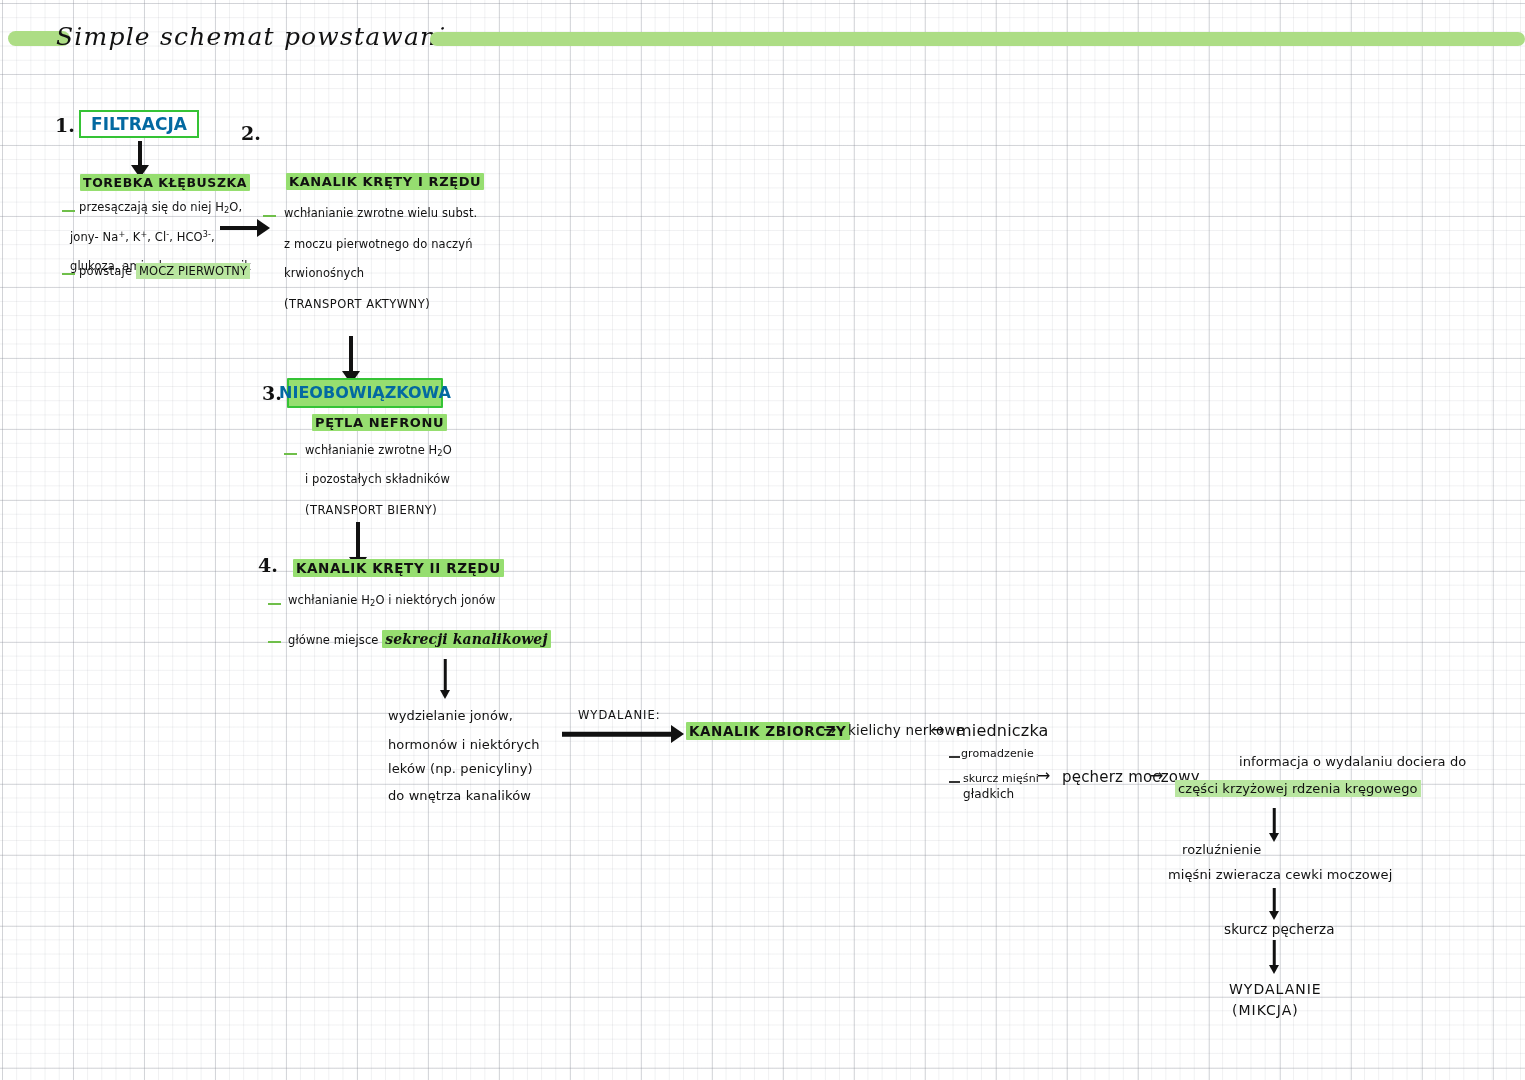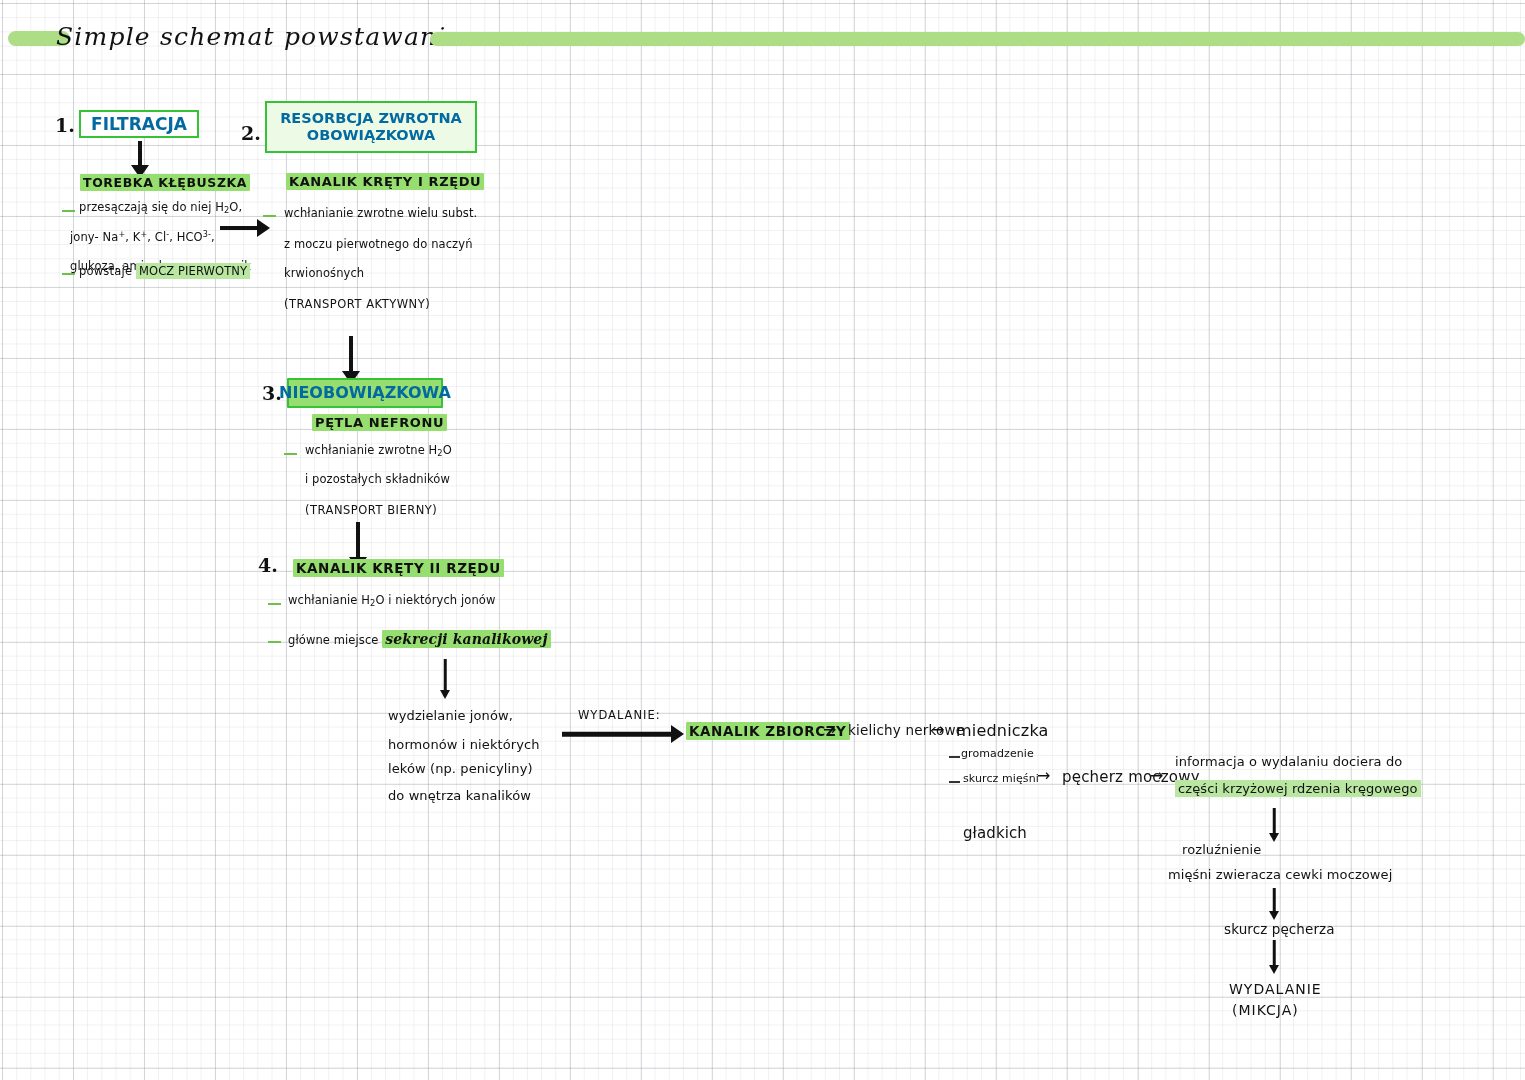--- a/index.html
+++ b/index.html
@@ -199,24 +199,20 @@
   <div class="txt handsm" style="left:79px; top:265px;">
     <span style="letter-spacing:0.2px;">powstaje </span><span class="hl-soft">MOCZ PIERWOTNY</span>
   </div>
 
   <div class="arrow-h" style="left:220px; top:219px; width:50px; height:18px;">
     <div class="shaft" style="width:42px; height:4px;"></div>
     <div class="head"></div>
   </div>
 
   <div class="num" style="left:241px; top:122px;">2.</div>
-  <div class="boxhead filled" style="left:265px; top:101px; width:212px; height:52px; font-size:14.5px; flex-direction:column;">
-    <span>RESORBCJA ZWROTNA</span>
-    <span>OBOWIĄZKOWA</span>
-  </div>
 
   <div class="txt caps" style="left:286px; top:175px; font-size:13px;">
     <span class="hl">KANALIK KRĘTY I RZĘDU</span>
   </div>
 
   <div class="dash" style="left:263px; top:215px;"></div>
   <div class="txt handsm" style="left:284px; top:207px;">wchłanianie zwrotne wielu subst.</div>
   <div class="txt handsm" style="left:284px; top:238px;">z moczu pierwotnego do naczyń</div>
   <div class="txt handsm" style="left:284px; top:267px;">krwionośnych</div>
   <div class="txt handsm" style="left:284px; top:298px; letter-spacing:0.5px;">(TRANSPORT AKTYWNY)</div>
@@ -284,28 +280,28 @@
   <div class="txt hand" style="left:823px; top:722px; font-size:16px;">→</div>
   <div class="txt hand" style="left:848px; top:723px; font-size:13.5px;">kielichy nerkowe</div>
 
   <div class="txt hand" style="left:931px; top:722px; font-size:16px;">→</div>
   <div class="txt hand" style="left:956px; top:723px; font-size:16px;">miedniczka</div>
 
   <div class="dash-dark" style="left:949px; top:756px;"></div>
   <div class="txt handsm" style="left:961px; top:748px; font-size:11px;">gromadzenie</div>
   <div class="dash-dark" style="left:949px; top:781px;"></div>
   <div class="txt handsm" style="left:963px; top:773px; font-size:11px;">skurcz mięśni</div>
-  <div class="txt handsm" style="left:963px; top:788px; font-size:15px;margin-top:38px;">gładkich</div>
+  <div class="txt handsm" style="left:963px; top:788px; font-size:12px;">gładkich</div>
 
   <div class="txt hand" style="left:1037px; top:768px; font-size:16px;">→</div>
   <div class="txt hand" style="left:1062px; top:770px; font-size:15px;">pęcherz moczowy</div>
 
   <div class="txt hand" style="left:1150px; top:768px; font-size:16px;">→</div>
 
-  <div class="txt handsm" style="left:1175px; top:755px; font-size:13px;">informacja o wydalaniu dociera do</div>
+  <div class="txt handsm" style="left:1239px; top:755px; font-size:13px;">informacja o wydalaniu dociera do</div>
   <div class="txt handsm" style="left:1175px; top:782px; font-size:13px;">
     <span class="hl-soft">części krzyżowej rdzenia kręgowego</span>
   </div>
 
   <div class="arrow-v thin" style="left:1267px; top:808px; width:14px; height:34px;">
     <div class="shaft" style="width:2.5px; height:25px;"></div>
     <div class="head"></div>
   </div>
 
   <div class="txt handsm" style="left:1182px; top:843px; font-size:13px;">rozluźnienie</div>

